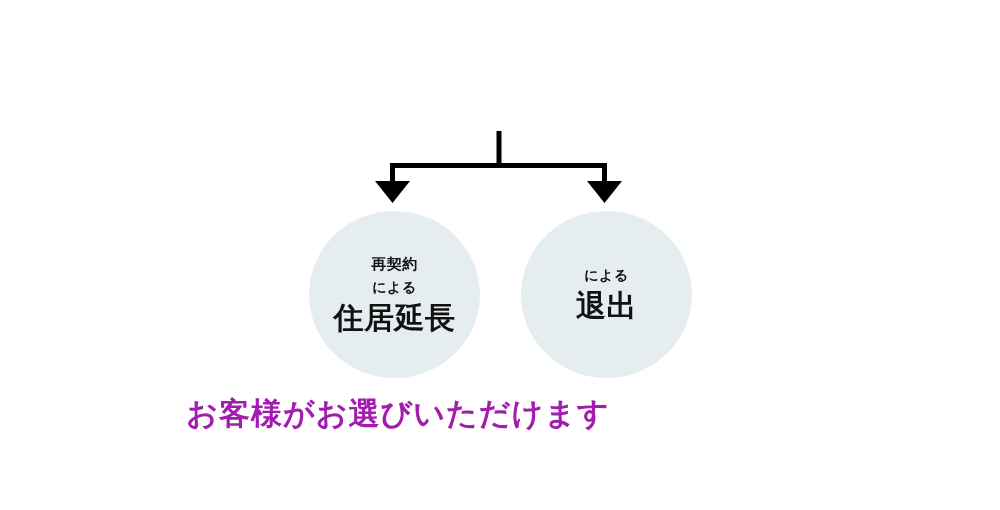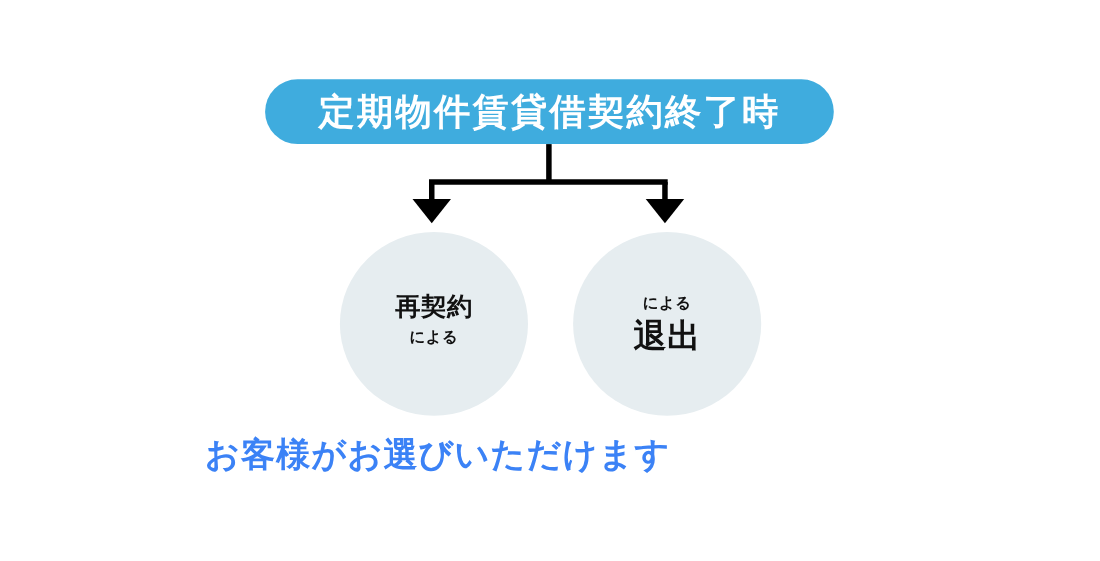--- a/index.html
+++ b/index.html
@@ -65,21 +65,21 @@
     flex-direction: column;
     align-items: center;
     justify-content: center;
     box-sizing: border-box;
   }
   .circle-left  { left: 309px; top: 211px; }
   .circle-right { left: 521px; top: 211px; }
 
   .circle-line1 {
     color: #111111;
-    font-size: 23px;
+    font-size: 15px;
     font-weight: bold;
     line-height: 1;
     letter-spacing: 0.5px;
     white-space: nowrap;
     margin-bottom: 9px;
   }
   .circle-line2 {
     color: #111111;
     font-size: 14px;
     font-weight: bold;
@@ -97,55 +97,53 @@
     white-space: nowrap;
   }
 
   
   .caption {
     position: absolute;
     left: 0;
     top: 398px;
     width: 796px;
     text-align: center;
-    color: #3b82f6;
+    color: #a21caf;
     font-size: 31px;
     font-weight: bold;
     letter-spacing: 1px;
     line-height: 1;
     white-space: nowrap;
   }
 </style>
 </head>
 <body>
 
 <div id="diagram-root">
 
-  <div class="pill">
-    <span class="pill-label">定期物件賃貸借契約終了時</span>
-  </div>
 
   <svg class="connector" viewBox="0 0 1000 510">
 
     <line x1="499" y1="131" x2="499" y2="165.5" stroke="#000000" stroke-width="5"></line>
 
     <line x1="390" y1="165.5" x2="607" y2="165.5" stroke="#000000" stroke-width="5"></line>
 
     <line x1="392.5" y1="165.5" x2="392.5" y2="182" stroke="#000000" stroke-width="5"></line>
 
     <polygon points="375,181 410,181 392.5,203" fill="#000000"></polygon>
 
     <line x1="604.5" y1="165.5" x2="604.5" y2="182" stroke="#000000" stroke-width="5"></line>
 
     <polygon points="587,181 622,181 604.5,203" fill="#000000"></polygon>
   </svg>
 
   <div class="circle circle-left">
     <span class="circle-line1">再契約</span>
     <span class="circle-line2">による</span>
+    <span class="circle-line3">住居延長</span>
   </div>
 
   <div class="circle circle-right">
     <span class="circle-line2">による</span>
     <span class="circle-line3">退出</span>
   </div>
 
   <div class="caption">お客様がお選びいただけます</div>
 
 </div>

